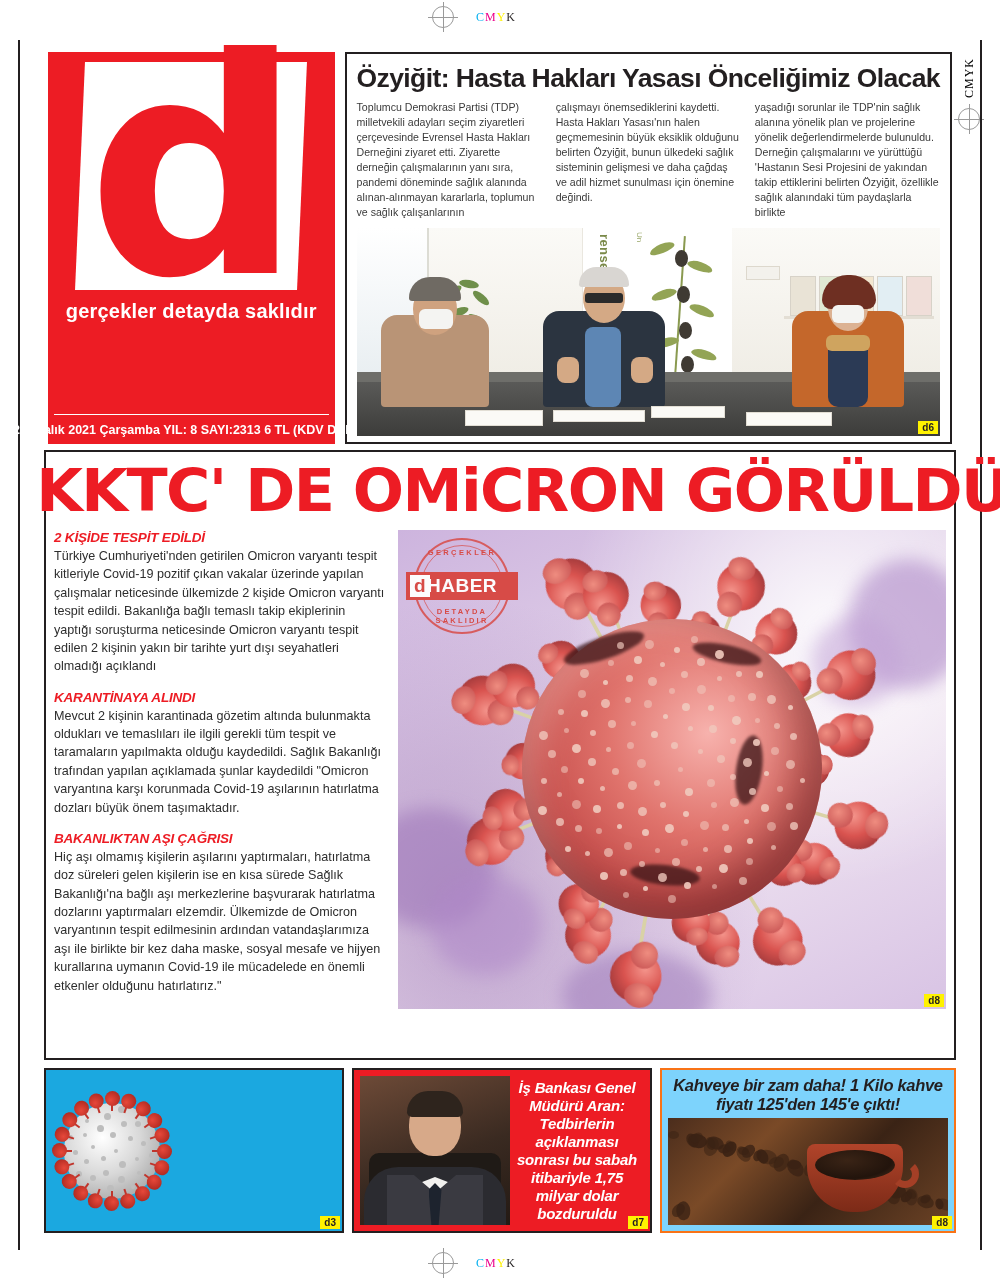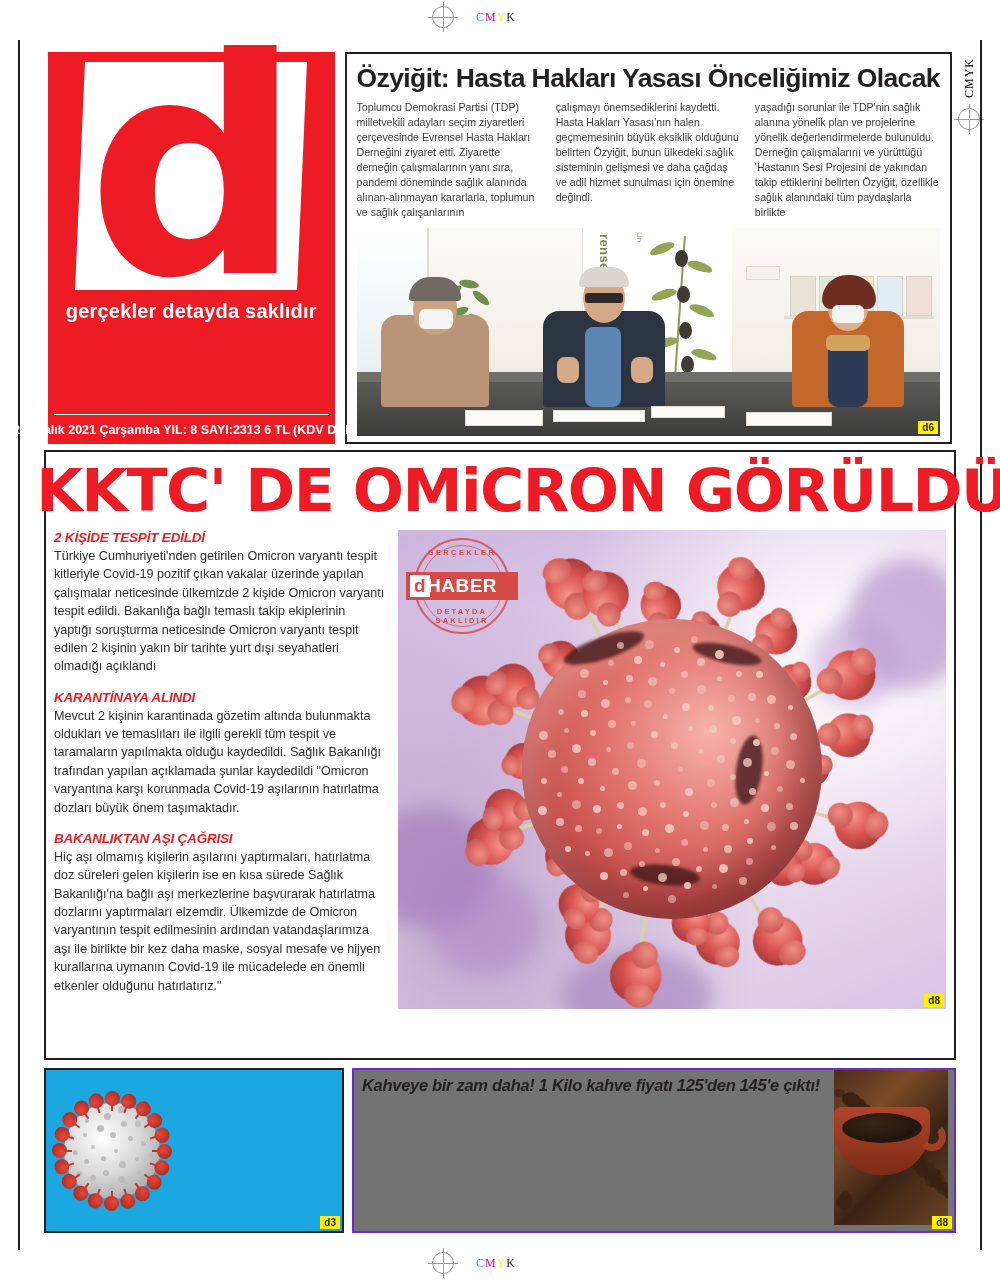--- a/index.html
+++ b/index.html
@@ -222,21 +222,21 @@
     color:#ffffff; font-weight:bold; font-style:italic; font-size:21px; line-height:1.14;
     padding-right:6px; letter-spacing:-0.3px;
   }
   .bp2 { width:300px; border:2px solid #231f20; background:#ed1c24; display:flex; padding:6px; }
   .bp2-img { width:150px; position:relative; background:#2f2a27; }
   .bp2-text {
     flex:1; display:flex; align-items:center; justify-content:center; text-align:center;
     color:#ffffff; font-weight:bold; font-style:italic; font-size:15px; line-height:1.2;
     padding:0 2px; letter-spacing:-0.2px;
   }
-  .bp3 { flex:1; border:2px solid #6d28d9; background:#737373; display:flex; flex-direction:row; }
+  .bp3 { flex:1; border:2px solid #f97316; background:#7dd3fc; display:flex; flex-direction:column; }
   .bp3-head {
     padding:6px 8px 4px 8px; text-align:center; color:#231f20;
     font-weight:bold; font-style:italic; font-size:16.5px; line-height:1.16; letter-spacing:-0.3px;
   }
   .bp3-img { flex:1; margin:0 6px 6px 6px; position:relative; overflow:hidden;
     background:linear-gradient(135deg,#4b2d1c 0%,#7a4a27 30%,#3a2315 60%,#6b4225 100%); }
 
   
   .mini-virus {
     position:absolute; left:50%; top:50%; width:96px; height:96px; margin:-48px 0 0 -48px;
@@ -779,20 +779,35 @@
           </div>
           <div class="mini-spike" style="transform: rotate(342deg);">
             <div class="s-st"></div>
             <div class="s-cr"></div>
           </div>
         </div>
     </div>
     <div class="badge">d3</div>
   </div>
 
+  <div class="bot-panel bp2">
+    <div class="bp2-img">
+      <div class="portrait">
+        <div class="pt-chair"></div>
+        <div class="pt-shoulder"></div>
+        <div class="pt-shirt"></div>
+        <div class="pt-vest"></div>
+        <div class="pt-tie"></div>
+        <div class="pt-head"></div>
+        <div class="pt-hair"></div>
+      </div>
+    </div>
+    <div class="bp2-text">İş Bankası Genel Müdürü Aran: Tedbirlerin açıklanması sonrası bu sabah itibariyle 1,75 milyar dolar bozduruldu</div>
+    <div class="badge">d7</div>
+  </div>
 
   <div class="bot-panel bp3">
     <div class="bp3-head">Kahveye bir zam daha! 1 Kilo kahve fiyatı 125'den 145'e çıktı!</div>
     <div class="bp3-img">
       <div id="beans">
           <div class="cof-beans" style="left: 0%; top: 12%; width: 11px; height: 7.92px; transform: rotate(0deg); opacity: 0.55;"></div>
           <div class="cof-beans" style="left: 53%; top: 49%; width: 13px; height: 9.36px; transform: rotate(29deg); opacity: 0.67;"></div>
           <div class="cof-beans" style="left: 6%; top: 16%; width: 15px; height: 10.8px; transform: rotate(58deg); opacity: 0.79;"></div>
           <div class="cof-beans" style="left: 59%; top: 53%; width: 17px; height: 12.24px; transform: rotate(87deg); opacity: 0.91;"></div>
           <div class="cof-beans" style="left: 12%; top: 20%; width: 19px; height: 13.68px; transform: rotate(116deg); opacity: 0.55;"></div>

